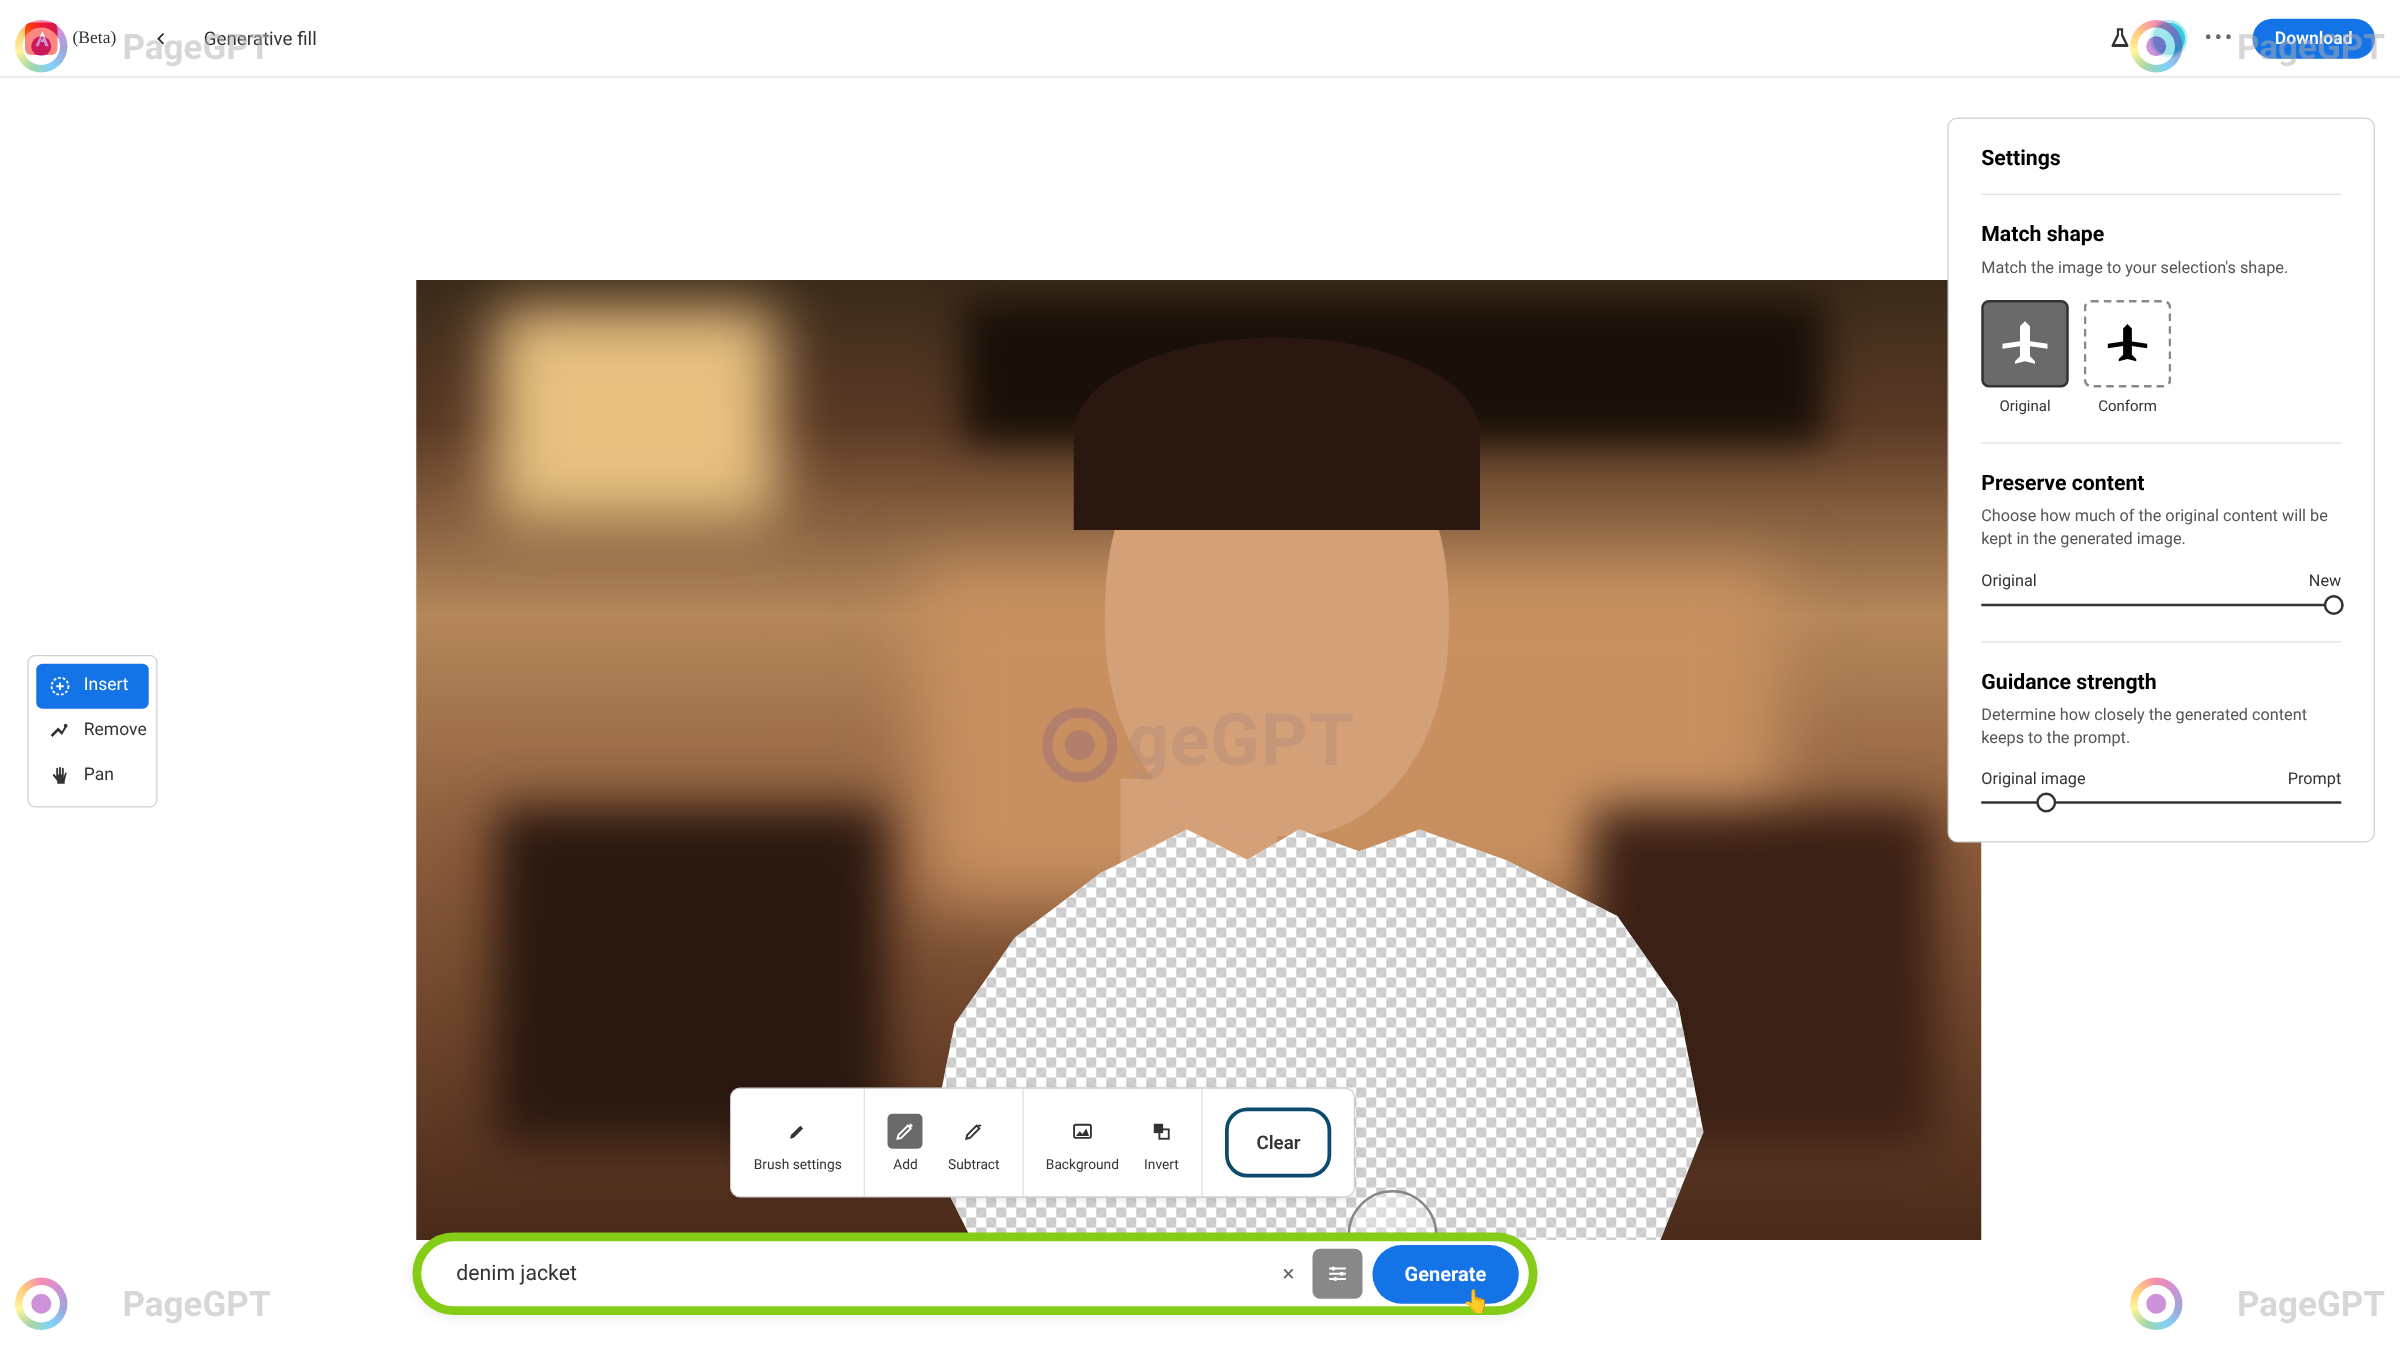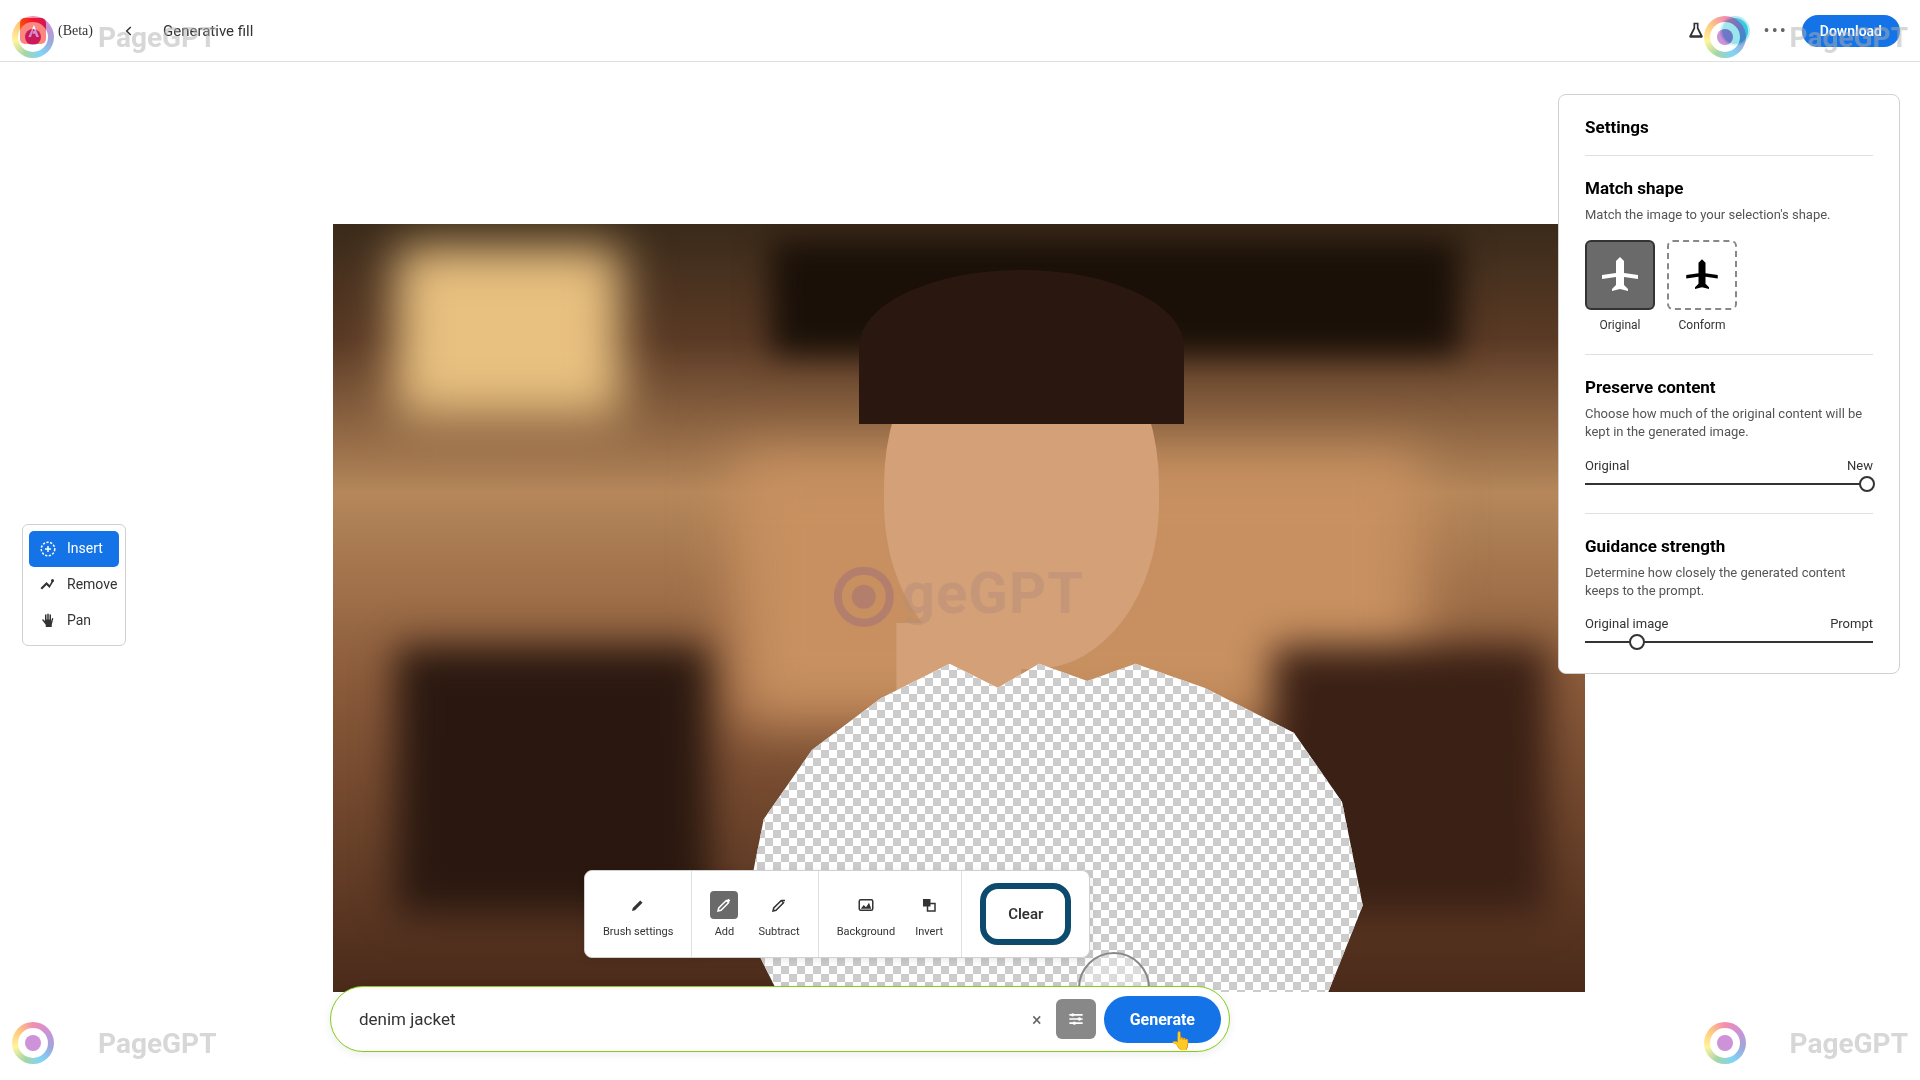--- a/index.html
+++ b/index.html
@@ -63,27 +63,27 @@
 
 
 .brush-toolbar { position: absolute; left: 584px; top: 808px; background: #fff; border: 1px solid #d0d0d0; border-radius: 8px; display: flex; align-items: stretch; height: 88px; box-shadow: 0 2px 8px rgba(0,0,0,0.1); }
 .brush-group { display: flex; align-items: center; padding: 0 8px; border-right: 1px solid #e0e0e0; }
 .brush-group:last-child { border-right: none; }
 .brush-tool { display: flex; flex-direction: column; align-items: center; justify-content: center; padding: 6px 10px; cursor: pointer; gap: 6px; }
 .brush-tool-icon { width: 28px; height: 28px; display: flex; align-items: center; justify-content: center; border-radius: 4px; }
 .brush-tool.active .brush-tool-icon { background: #6a6a6a; }
 .brush-tool.active .brush-tool-icon svg { stroke: #fff; fill: #fff; }
 .brush-tool-label { font-size: 11px; color: #333; }
-.clear-btn { background: #fff; border: 6px solid #0c4a6e; border-radius: 18px; padding: 16px 22px; font-size: 15px; font-weight: 600; cursor: pointer; margin: 0 10px; align-self: center; color: #333; }
+.clear-btn { background: #fff; border: 3px solid #0c4a6e; border-radius: 18px; padding: 16px 22px; font-size: 15px; font-weight: 600; cursor: pointer; margin: 0 10px; align-self: center; color: #333; }
 
 
 .brush-cursor { position: absolute; left: 1078px; top: 890px; width: 72px; height: 72px; border: 2px solid #888; border-radius: 50%; background: rgba(255,255,255,0.3); pointer-events: none; }
 
 
-.prompt-bar { position: absolute; left: 330px; top: 924px; width: 900px; height: 66px; background: #fff; border: 1px solid #84cc16; border-radius: 33px; display: flex; align-items: center; padding: 0 8px 0 28px; box-shadow: 0 2px 10px rgba(0,0,0,0.08); }
+.prompt-bar { position: absolute; left: 330px; top: 924px; width: 900px; height: 66px; background: #fff; border: 7px solid #84cc16; border-radius: 33px; display: flex; align-items: center; padding: 0 8px 0 28px; box-shadow: 0 2px 10px rgba(0,0,0,0.08); }
 .prompt-input { flex: 1; border: none; outline: none; font-size: 17px; color: #333; background: transparent; }
 .clear-x { font-size: 18px; color: #666; cursor: pointer; padding: 0 14px; }
 .sliders-btn { width: 40px; height: 40px; background: #888; border-radius: 6px; display: flex; align-items: center; justify-content: center; cursor: pointer; margin-right: 8px; }
 .generate-btn { background: #1473e6; color: #fff; padding: 14px 26px; border-radius: 24px; font-size: 16px; font-weight: 700; border: none; cursor: pointer; }
 .hand-cursor { position: absolute; left: 1170px; top: 968px; font-size: 18px; pointer-events: none; }
 
 
 .settings-panel { position: absolute; right: 20px; top: 32px; width: 342px; background: #fff; border: 1px solid #d0d0d0; border-radius: 8px; padding: 22px 26px; }
 .settings-title { font-size: 17px; font-weight: 700; margin-bottom: 18px; }
 .settings-hr { border: none; border-top: 1px solid #e0e0e0; margin: 0 0 22px 0; }

